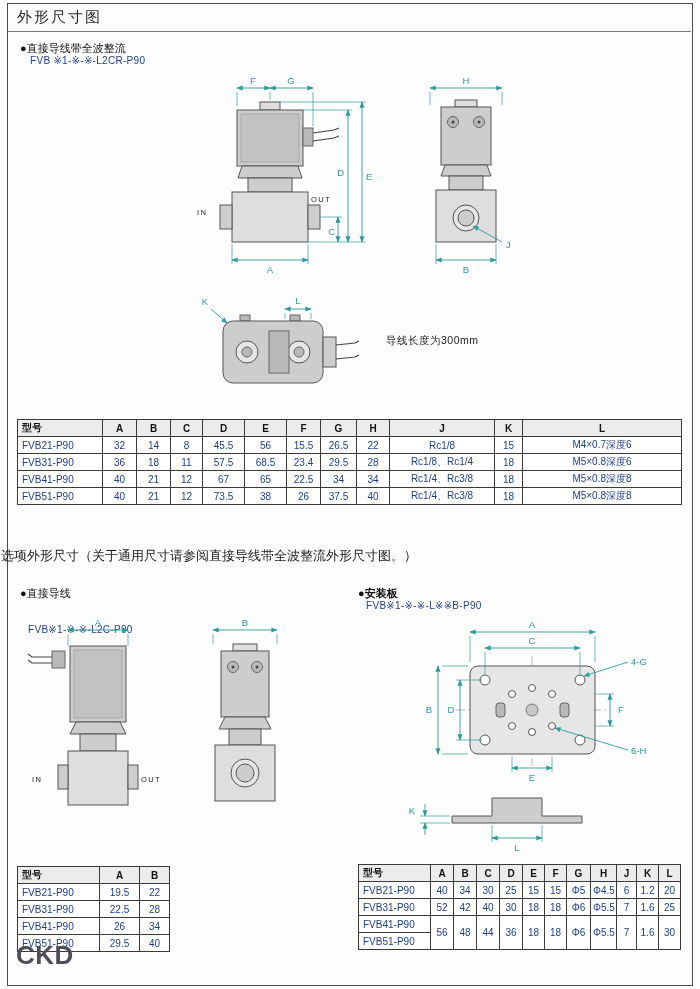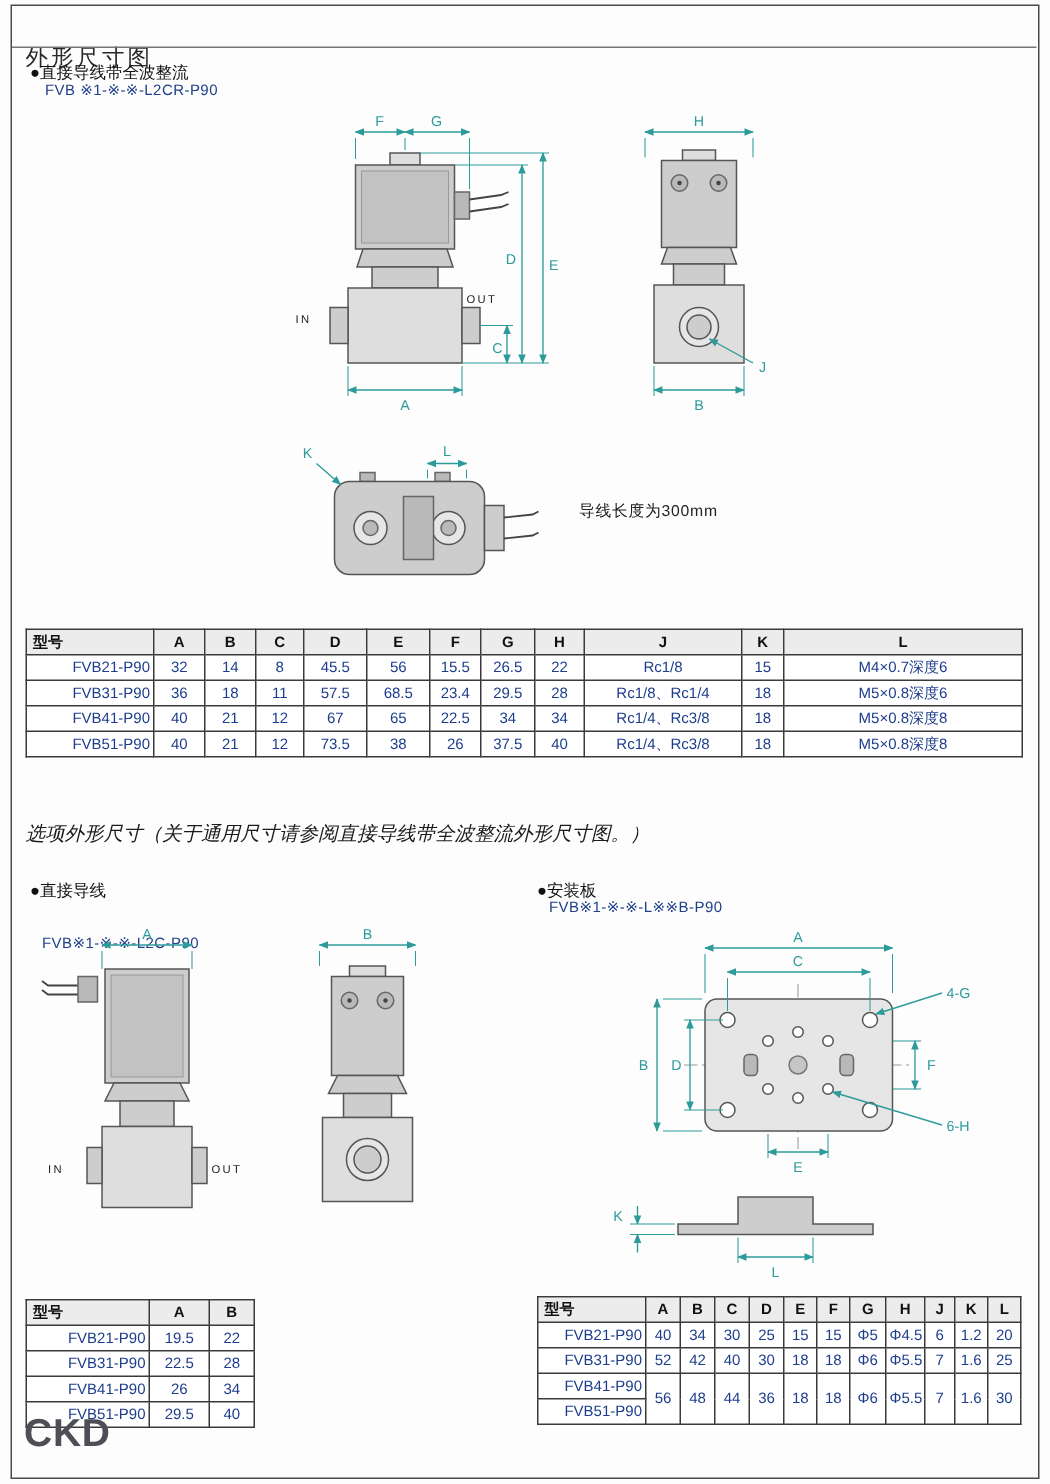--- a/index.html
+++ b/index.html
@@ -1,33 +1,33 @@
 <!DOCTYPE html>
 <html><head>
 <meta charset="utf-8">
 <style>
   html,body{margin:0;padding:0;}
   body{width:700px;height:989px;background:#fdfdfd;position:relative;overflow:hidden;
        font-family:"Liberation Sans","DejaVu Sans",sans-serif;}
   .abs{position:absolute;}
   .page-border{left:7px;top:3px;width:684px;height:981px;border:1.5px solid #4a4a4a;}
-  .title{left:17px;top:8px;font-size:15px;color:#2a2a2a;letter-spacing:2px;margin-top:21px;}
+  .title{left:17px;top:8px;font-size:15px;color:#2a2a2a;letter-spacing:2px;}
   .title-rule{left:8px;top:31px;width:683px;border-top:1px solid #777;height:0;}
   .bullet{font-size:11px;color:#111;}
   .model-code{font-size:10px;color:#20408a;letter-spacing:0.3px;}
   .section-heading{font-size:13px;color:#1a1a1a;}
   .wire-note{font-size:10.5px;color:#222;letter-spacing:0.5px;}
   .logo{font-size:26px;font-weight:bold;color:#4e4e57;letter-spacing:0.5px;}
   table{border-collapse:collapse;table-layout:fixed;background:#fff;}
   th,td{border:1px solid #3a3a3a;font-size:10px;height:16px;padding:0 2px;
         overflow:hidden;white-space:nowrap;}
   th{background:#ececec;color:#111;font-weight:bold;text-align:center;}
   th.model-h{text-align:left;padding-left:4px;margin-left:20px;}
   td{color:#1d3d8c;text-align:center;}
-  td.model-cell{text-align:right;padding-left:4px;}
+  td.model-cell{text-align:left;padding-left:4px;}
   svg{overflow:visible;display:block;}
   .dt{fill:#2e9b9b;font-size:9.5px;font-family:"Liberation Sans",sans-serif;}
   .io{fill:#222;font-size:7.5px;letter-spacing:1.5px;font-family:"Liberation Sans",sans-serif;}
   .dim{stroke:#2e9b9b;stroke-width:0.9;fill:none;}
   .ext{stroke:#2e9b9b;stroke-width:0.7;fill:none;}
   .cl{stroke:#9a9a9a;stroke-width:0.7;stroke-dasharray:9 3 2 3;}
   .b1{fill:#cdcdcd;stroke:#555;stroke-width:1;}
   .b2{fill:#dedede;stroke:#555;stroke-width:1;}
   .b3{fill:#b9b9b9;stroke:#666;stroke-width:1;}
   .b4{fill:#e6e6e6;stroke:#555;stroke-width:1;}
@@ -245,26 +245,26 @@
         <td>26</td>
         <td>37.5</td>
         <td>40</td>
         <td>Rc1/4、Rc3/8</td>
         <td>18</td>
         <td>M5×0.8深度8</td>
       </tr>
     </tbody>
   </table>
 
-<div class="abs section-heading" style="left:17px;top:547px;font-style:italic;">选项外形尺寸（关于通用尺寸请参阅直接导线带全波整流外形尺寸图。）</div>
+<div class="abs section-heading" style="left:1px;top:547px;">选项外形尺寸（关于通用尺寸请参阅直接导线带全波整流外形尺寸图。）</div>
 
 <div class="abs bullet" style="left:20px;top:586px;">●直接导线</div>
 <div class="abs model-code" style="left:28px;top:624px;">FVB※1-※-※-L2C-P90</div>
 
-<div class="abs bullet" style="left:358px;top:586px;">●安装板</div>
+<div class="abs bullet" style="left:358px;top:586px;font-weight:bold;">●安装板</div>
 <div class="abs model-code" style="left:366px;top:600px;">FVB※1-※-※-L※※B-P90</div>
 
 <div class="abs" style="left:22px;top:616px;">
 <svg width="155" height="240" viewBox="0 0 155 240">
   <defs>
     <marker id="ar4" viewBox="0 0 10 10" refX="9" refY="5" markerWidth="7" markerHeight="7" orient="auto-start-reverse">
       <path d="M0,1 L10,5 L0,9 Z" fill="#2e9b9b"></path>
     </marker>
   </defs>
   <g>

